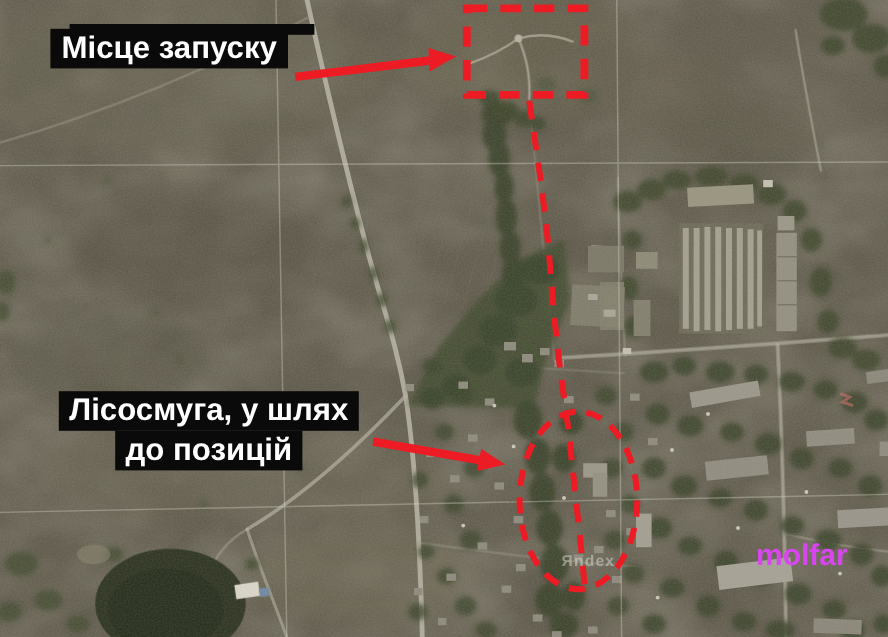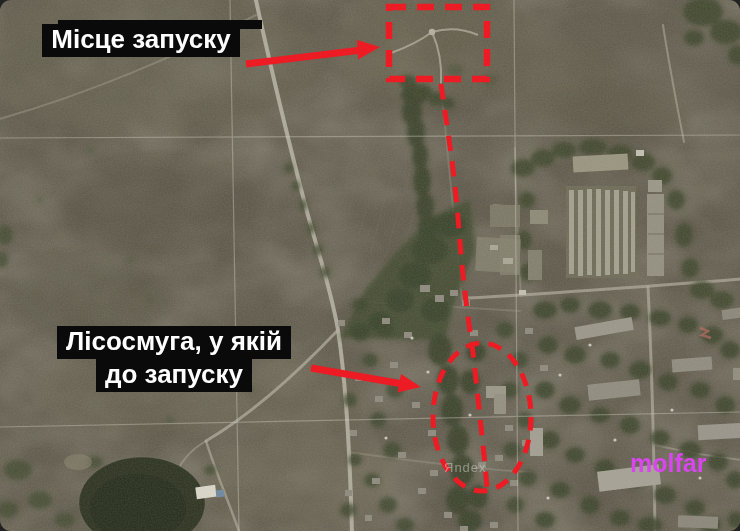--- a/index.html
+++ b/index.html
@@ -2,36 +2,35 @@
 <html style="--red: #ed1c24; --label-bg: #0a0a0a; --label-fg: #ffffff; --map-base: #5e594b;"><head>
 <meta charset="utf-8">
 <style>
   :root{
     --red:#ed1c24; --label-bg:#0a0a0a; --label-fg:#ffffff; --map-base:#5e594b;
   }
   html,body{margin:0;padding:0;background:#222;}
   #stage{
     position:relative;width:740px;height:531px;overflow:hidden;
     font-family:"Liberation Sans","DejaVu Sans",sans-serif;
-    border-radius:11px;
   }
   svg.layer{position:absolute;left:0;top:0;width:740px;height:531px;display:block;}
   .annot-layer{pointer-events:none;}
   .label{position:absolute;text-align:center;font-weight:700;}
   .label span{
     display:table;margin:0 auto;background:var(--label-bg);color:var(--label-fg);
     padding:1px 9px 3px 9px;line-height:1.12;white-space:nowrap;
   }
   #launch-label{left:30px;top:24px;width:222px;font-size:26px;}
   #forest-label{left:36px;top:326px;width:276px;font-size:26px;}
   .label-strip{position:absolute;background:var(--label-bg);}
   #strip1{left:58px;top:20px;width:204px;height:9px;}
   #molfar{position:absolute;left:630px;top:449px;font-size:25px;font-weight:700;
     color:#d946ef;letter-spacing:0px;}
-  #yandex{position:absolute;left:444px;top:460px;font-size:13px;font-weight:400;
+  #yandex{position:absolute;left:468px;top:460px;font-size:13px;font-weight:700;
     color:rgba(220,220,212,0.5);letter-spacing:1px;}
 </style>
 </head>
 <body>
 
 <div id="stage">
 
   <svg class="layer" viewBox="0 0 740 531">
     <defs>
       <filter id="grainF" x="0" y="0" width="100%" height="100%">
@@ -374,20 +373,20 @@
     </g>
   </svg>
 
   <div class="label-strip" id="strip1"></div>
 
   <div class="label" id="launch-label">
     <span>Місце запуску</span>
   </div>
 
   <div class="label" id="forest-label">
-    <span>Лісосмуга, у якій</span>
-    <span>до запуску</span>
+    <span>Лісосмуга, у шлях</span>
+    <span>до позицій</span>
   </div>
 
   <div id="yandex">Яndex</div>
   <div id="molfar">molfar</div>
 
 </div>
 
 </body></html>

